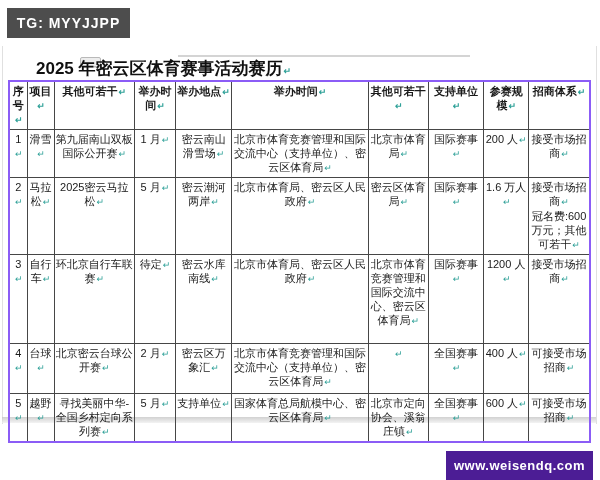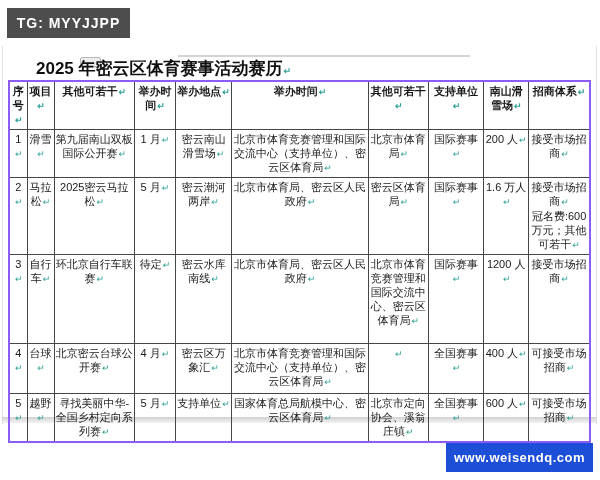--- a/index.html
+++ b/index.html
@@ -101,21 +101,21 @@
         <th>
           <div class="para"><span>举办时间</span><span class="pilcrow" style="color: rgb(47, 161, 152);">↵</span></div>
         </th>
         <th>
           <div class="para"><span>其他可若干</span><span class="pilcrow" style="color: rgb(47, 161, 152);">↵</span></div>
         </th>
         <th>
           <div class="para"><span>支持单位</span><span class="pilcrow" style="color: rgb(47, 161, 152);">↵</span></div>
         </th>
         <th>
-          <div class="para"><span>南山滑雪场</span><span class="pilcrow" style="color: rgb(47, 161, 152);">↵</span></div>
+          <div class="para"><span>参赛规模</span><span class="pilcrow" style="color: rgb(47, 161, 152);">↵</span></div>
         </th>
         <th>
           <div class="para"><span>招商体系</span><span class="pilcrow" style="color: rgb(47, 161, 152);">↵</span></div>
         </th>
       </tr>
   </thead>
   <tbody id="table-body">
       <tr>
         <td>
           <div class="para"><span>1</span><span class="pilcrow" style="color: rgb(47, 161, 152);">↵</span></div>
@@ -217,21 +217,21 @@
         <td>
           <div class="para"><span>4</span><span class="pilcrow" style="color: rgb(47, 161, 152);">↵</span></div>
         </td>
         <td>
           <div class="para"><span>台球</span><span class="pilcrow" style="color: rgb(47, 161, 152);">↵</span></div>
         </td>
         <td>
           <div class="para"><span>北京密云台球公开赛</span><span class="pilcrow" style="color: rgb(47, 161, 152);">↵</span></div>
         </td>
         <td>
-          <div class="para"><span>4 月</span><span class="pilcrow" style="color: rgb(47, 161, 152);">↵</span></div>
+          <div class="para"><span>2 月</span><span class="pilcrow" style="color: rgb(47, 161, 152);">↵</span></div>
         </td>
         <td>
           <div class="para"><span>密云区万象汇</span><span class="pilcrow" style="color: rgb(47, 161, 152);">↵</span></div>
         </td>
         <td>
           <div class="para"><span>北京市体育竞赛管理和国际交流中心（支持单位）、密云区体育局</span><span class="pilcrow" style="color: rgb(47, 161, 152);">↵</span></div>
         </td>
         <td>
           <div class="para"><span class="pilcrow" style="color: rgb(47, 161, 152);">↵</span></div>
         </td>
@@ -273,13 +273,13 @@
         <td>
           <div class="para"><span>600 人</span><span class="pilcrow" style="color: rgb(47, 161, 152);">↵</span></div>
         </td>
         <td>
           <div class="para"><span>可接受市场招商</span><span class="pilcrow" style="color: rgb(47, 161, 152);">↵</span></div>
         </td>
       </tr>
     </tbody>
 </table>
 
-<div class="badge badge-bottom" style="background: #1d4ed8;">www.weisendq.com</div>
+<div class="badge badge-bottom" style="background: #4c1d95; margin-top: 8px;">www.weisendq.com</div>
 
 </body></html>

